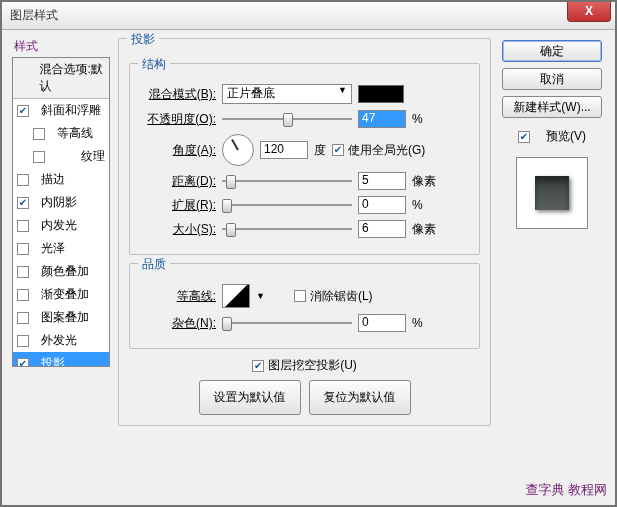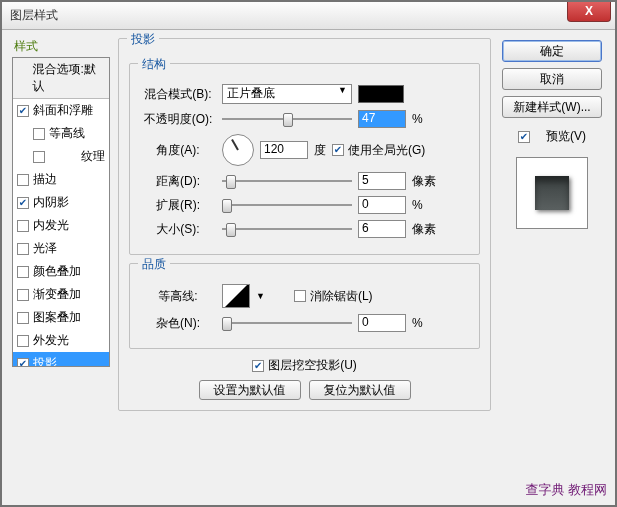--- a/index.html
+++ b/index.html
@@ -3,48 +3,48 @@
 <meta charset="utf-8">
 <style>
 * { box-sizing: border-box; font-family: "Microsoft YaHei", SimSun, sans-serif; font-size: 12px; }
 body { margin: 0; background: #e8e8e8; }
 .window { width: 617px; height: 507px; background: #f0f0f0; border: 2px solid #737373; display: flex; flex-direction: column; position: relative; }
 .titlebar { height: 28px; background: linear-gradient(#fdfdfd, #e4e4e4); border-bottom: 1px solid #b0b0b0; display: flex; align-items: center; padding: 0 8px; position: relative; }
 .title { color: #333; }
 .close-btn { position: absolute; right: 4px; top: 0; width: 44px; height: 20px; background: linear-gradient(#e06060, #c03030); border: 1px solid #803030; border-top: none; border-radius: 0 0 4px 4px; color: #fff; text-align: center; line-height: 18px; font-weight: bold; cursor: pointer; }
 .body { flex: 1; display: flex; padding: 8px 10px 10px 10px; gap: 8px; }
 .left-col { width: 98px; display: flex; flex-direction: column; }
-.left-label { margin-bottom: 2px; color: #4d7c0f; padding-left: 2px; }
+.left-label { margin-bottom: 2px; color: #701a75; padding-left: 2px; }
 .style-list { flex: 0 0 auto; height: 310px; background: #fff; border: 1px solid #888; overflow: hidden; }
-.style-item { padding: 3px 4px; display: flex; align-items: center; gap: 4px; cursor: pointer; }
+.style-item { padding: 3px 4px; display: flex; align-items: center; gap: 12px; cursor: pointer; }
 .style-item.header { background: #f0f0f0; border-bottom: 1px solid #bbb; cursor: default; }
 .style-item.selected { background: #3399ff; color: #fff; }
 .cb { width: 12px; height: 12px; border: 1px solid #888; background: #fff; display: inline-flex; align-items: center; justify-content: center; font-size: 10px; line-height: 1; color: #1656a0; }
 .cb.checked::after { content: "✔"; }
 .cb.spacer { border: none; background: transparent; }
 .center-col { flex: 1; position: relative; }
 .group { border: 1px solid #c0c0c0; border-radius: 2px; margin-bottom: 8px; position: relative; padding: 14px 10px 10px 10px; }
 .group-title { position: absolute; top: -8px; left: 8px; background: #f0f0f0; padding: 0 4px; color: #1656a0; }
 .row { display: flex; align-items: center; margin: 6px 0; gap: 6px; }
-.row-label { width: 76px; text-align: center; color: #000; }
+.row-label { width: 76px; text-align: right; color: #000; text-decoration: underline; }
 .select { height: 20px; border: 1px solid #888; background: #fff; display: flex; align-items: flex-start; padding: 0 4px; justify-content: space-between; width: 130px; cursor: pointer; }
 .select .arrow { font-size: 9px; }
 .swatch { width: 46px; height: 18px; background: #000; border: 1px solid #666; cursor: pointer; }
 .slider { width: 130px; height: 16px; position: relative; }
 .slider-track { position: absolute; top: 7px; left: 0; right: 0; height: 2px; background: #999; }
 .slider-thumb { position: absolute; top: 2px; width: 10px; height: 14px; background: linear-gradient(#fff,#ccc); border: 1px solid #777; border-radius: 2px; cursor: pointer; }
 .num-input { width: 48px; height: 18px; border: 1px solid #888; background: #fff; padding: 0 3px; text-align: left; }
 .num-input.hl { background: #3399ff; color: #fff; }
 .unit { color: #000; }
 .angle-dial { width: 32px; height: 32px; border: 1px solid #888; border-radius: 50%; background: #fff; position: relative; cursor: pointer; }
 .angle-dial::after { content: ""; position: absolute; width: 2px; height: 12px; background: #333; left: 50%; top: 3px; transform-origin: bottom center; transform: translateX(-50%) rotate(-30deg); }
 .contour-sw { width: 28px; height: 24px; border: 1px solid #888; background: linear-gradient(135deg,#fff 0%,#fff 48%,#000 52%,#000 100%); cursor: pointer; }
 .chk-label { display: flex; align-items: center; gap: 4px; cursor: pointer; }
 .btn-row { display: flex; gap: 8px; justify-content: center; margin-top: 4px; }
-.btn { height: 20px; padding: 0 14px; border: 1px solid #888; background: linear-gradient(#fdfdfd,#e2e2e2); border-radius: 3px; cursor: pointer; display: inline-flex; align-items: center; justify-content: center; }
+.btn { height: 35px; padding: 0 14px; border: 1px solid #888; background: linear-gradient(#fdfdfd,#e2e2e2); border-radius: 3px; cursor: pointer; display: inline-flex; align-items: center; justify-content: center; }
 .right-col { width: 106px; display: flex; flex-direction: column; gap: 6px; align-items: center; padding-top: 2px; }
 .right-btn { width: 100px; height: 22px; border: 1px solid #888; background: linear-gradient(#fdfdfd,#e2e2e2); border-radius: 3px; cursor: pointer; display: flex; align-items: center; justify-content: center; }
 .right-btn.primary { border-color: #4a76c9; box-shadow: 0 0 0 1px #9bbce8 inset; }
 .preview-box { width: 72px; height: 72px; border: 1px solid #888; background: #fff; position: relative; margin-top: 6px; }
 .preview-inner { position: absolute; left: 18px; top: 18px; width: 34px; height: 34px; background: linear-gradient(#3a4040,#5a6060); box-shadow: 2px 2px 4px rgba(0,0,0,0.5), inset 0 6px 6px rgba(0,0,0,0.4); }
 .watermark { position: absolute; right: 8px; bottom: 6px; color: #701a75; font-size: 13px; pointer-events: none; }
 </style>
 </head>
 <body>
 

